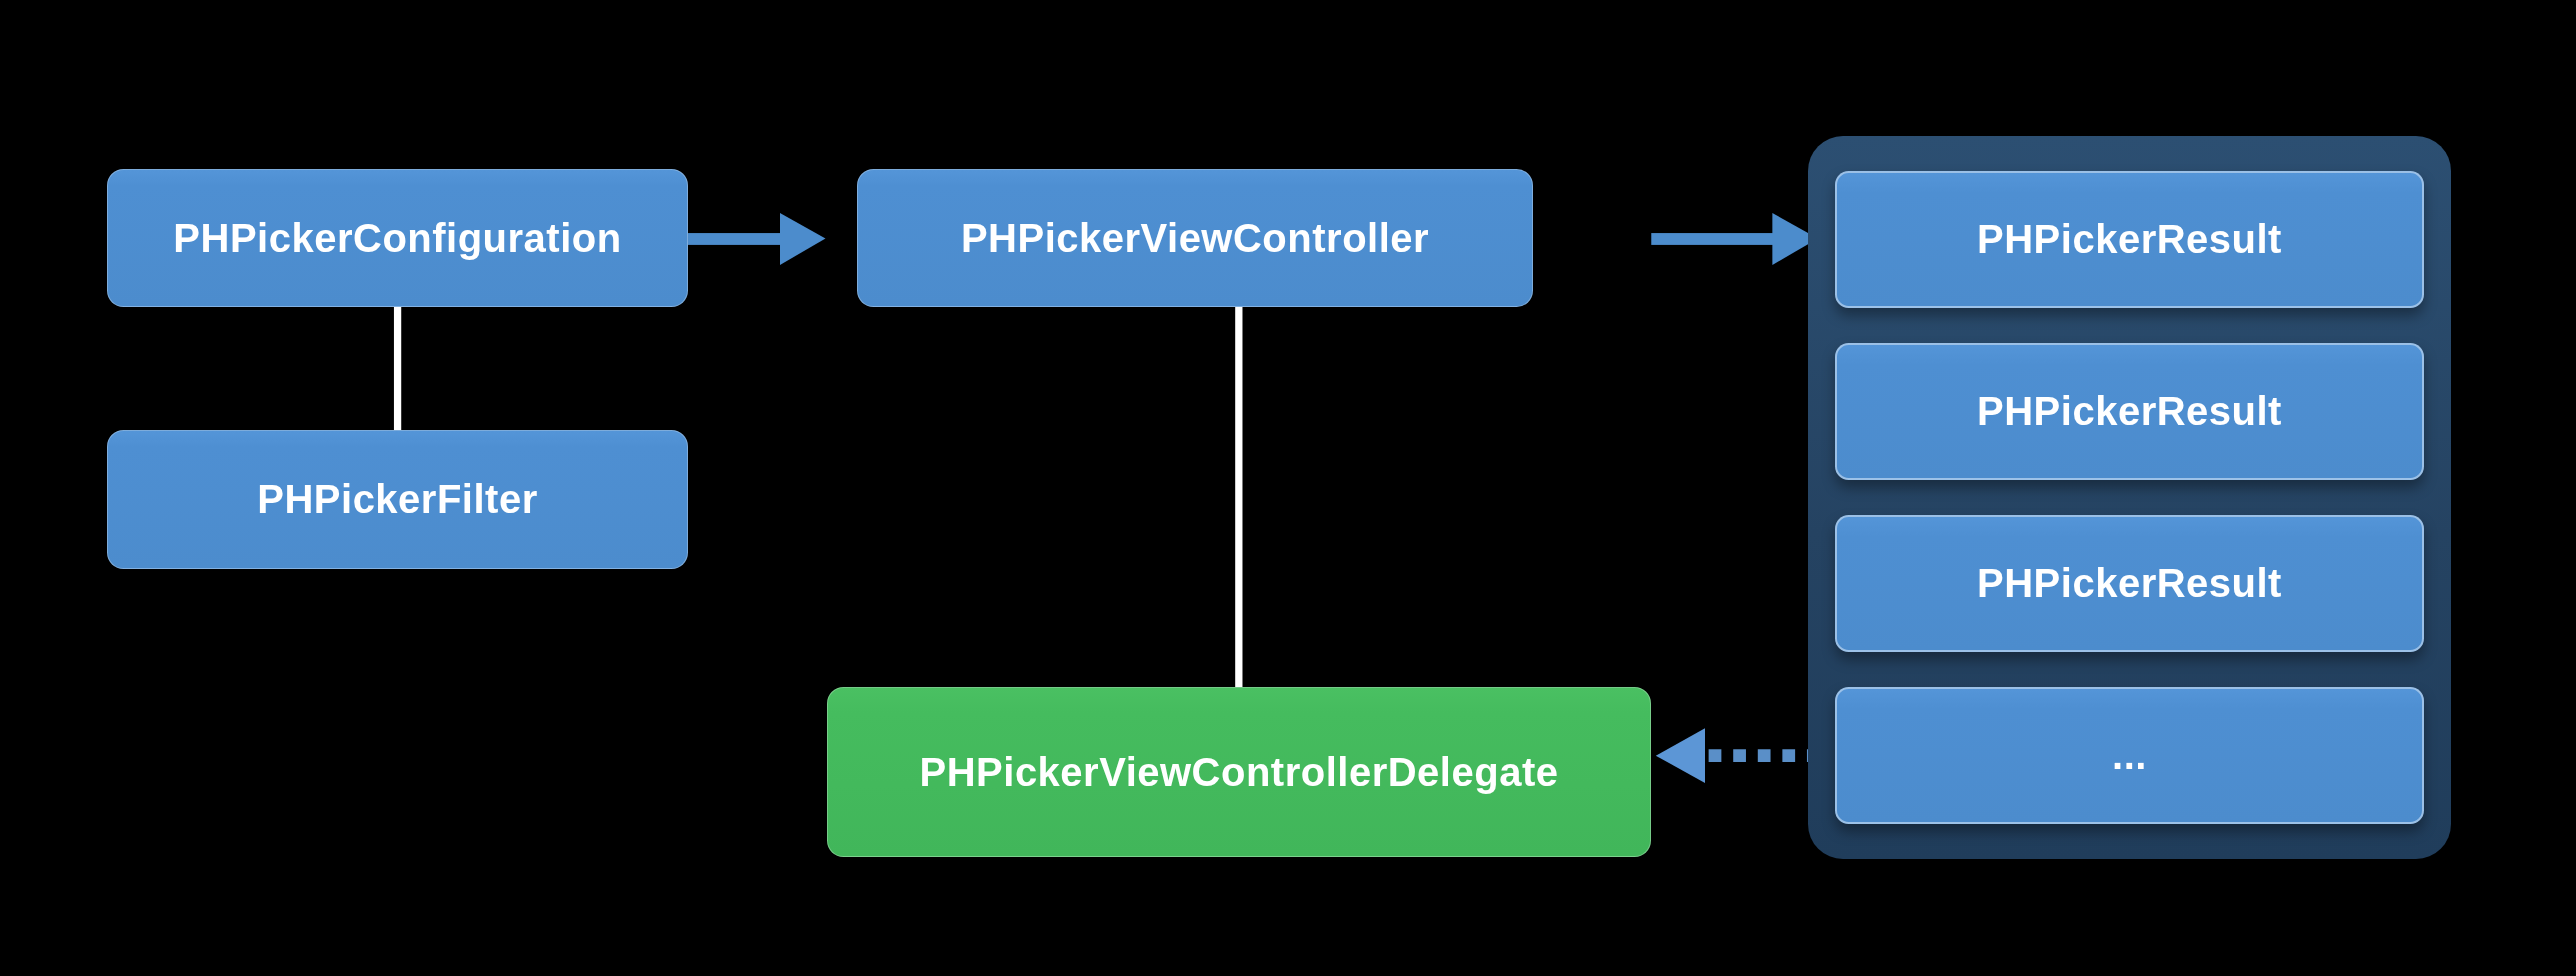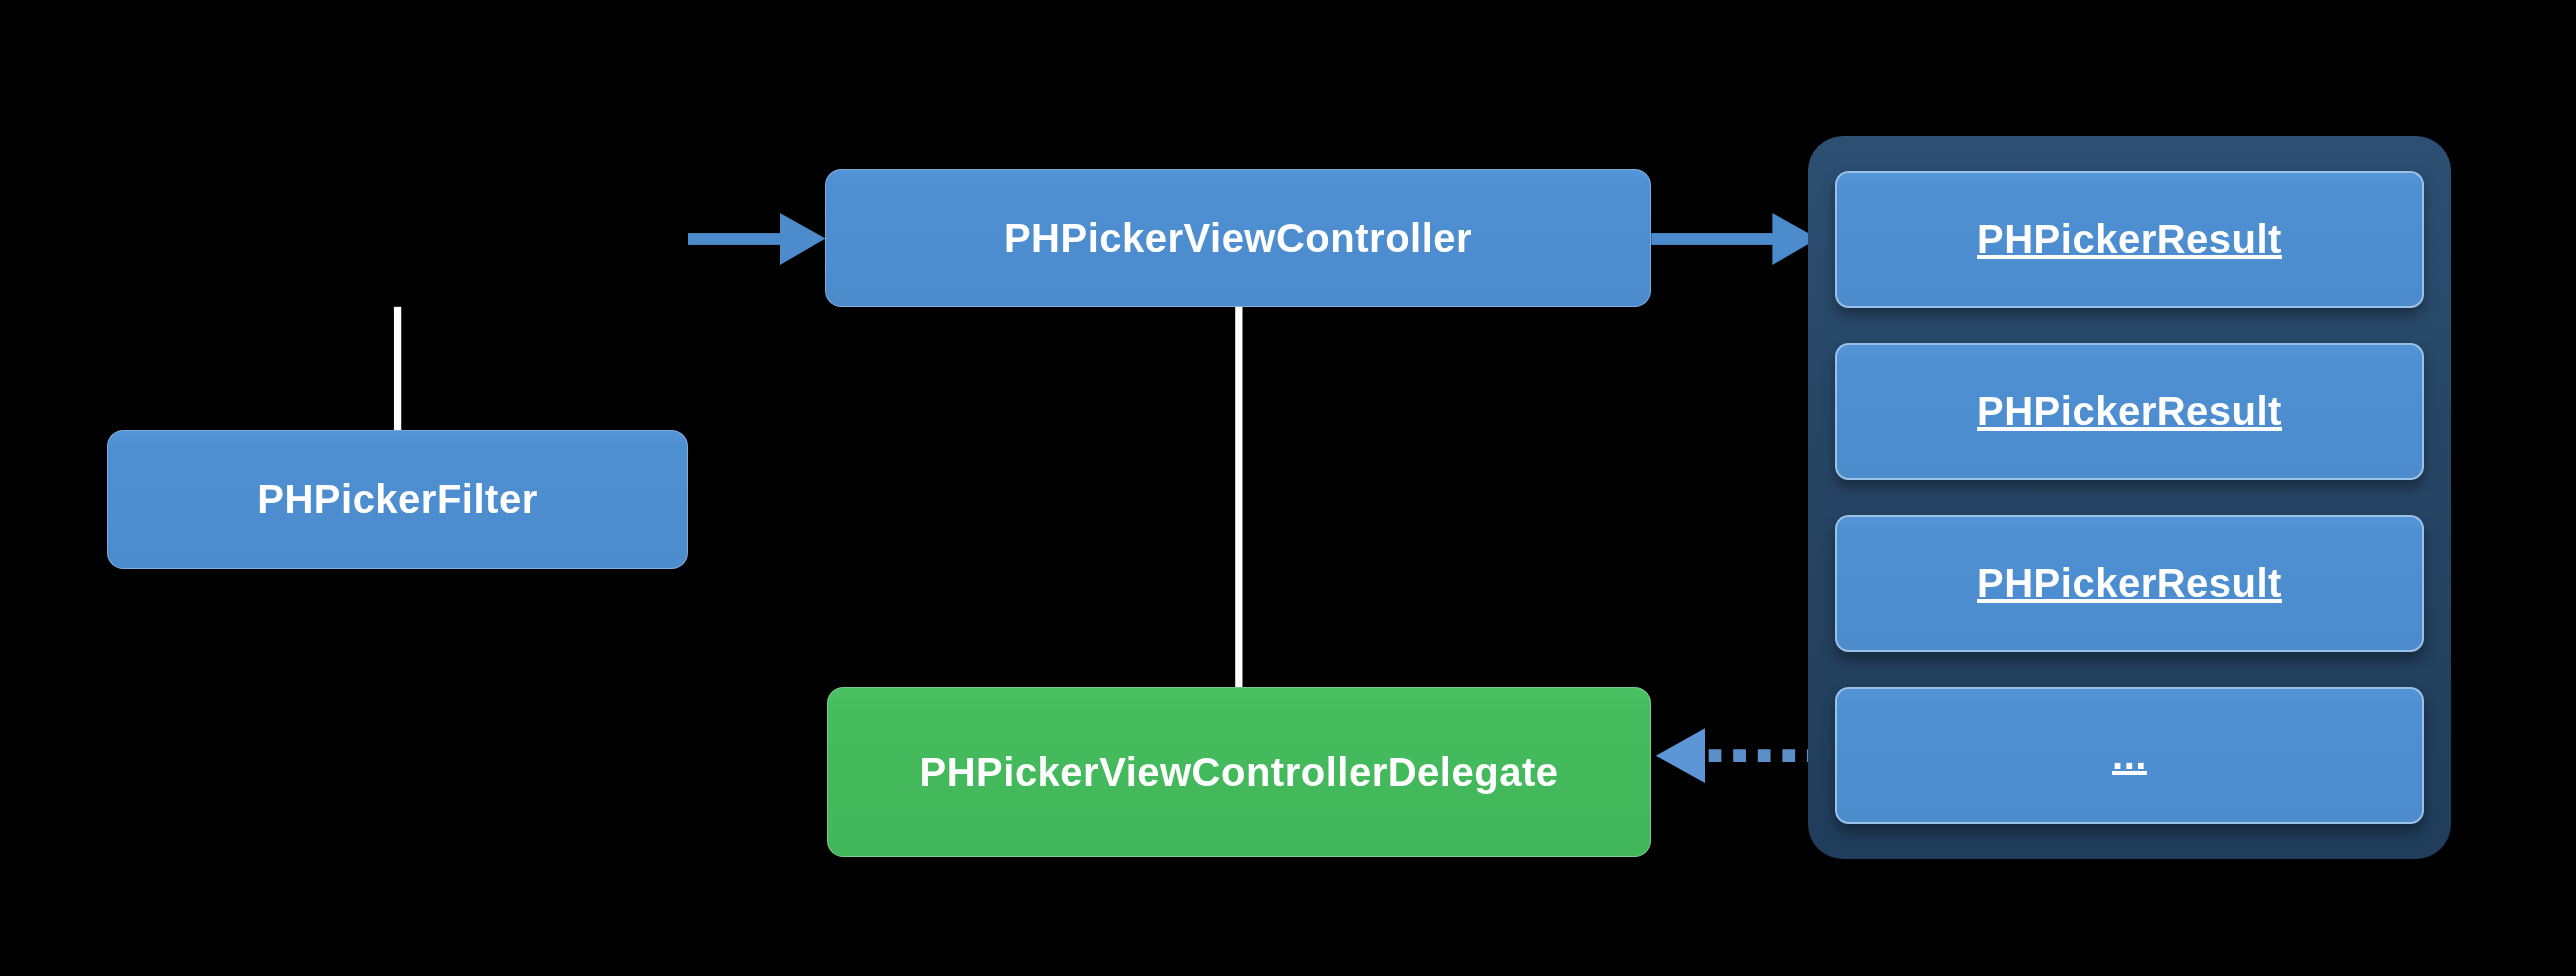--- a/index.html
+++ b/index.html
@@ -66,21 +66,20 @@
     border: 2.7px solid rgba(175,205,236,0.8);
     box-sizing: border-box;
     display: flex;
     align-items: center;
     justify-content: center;
     color: #ffffff;
     font-weight: bold;
     font-size: 40px;
     letter-spacing: 0.5px;
     box-shadow: 0 7.3px 12.8px rgba(0,0,0,0.35);
-    text-decoration: underline;
   }
 </style>
 </head>
 <body>
 
 <div class="stage">
 
   <svg class="connectors" viewBox="0 0 2828 1072" xmlns="http://www.w3.org/2000/svg">
 
     <rect x="432" y="337" width="8" height="137" fill="#FFFFFF"></rect>
@@ -90,26 +89,29 @@
     <rect x="755" y="256" width="104" height="13" fill="#4C8CCC"></rect>
     <polygon points="856,234 906,262 856,291" fill="#4C8CCC"></polygon>
 
     <rect x="1813" y="256" width="138" height="13" fill="#4C8CCC"></rect>
     <polygon points="1946,234 1996,262 1946,291" fill="#4C8CCC"></polygon>
 
     <line x1="1998" y1="830" x2="1876" y2="830" stroke-width="14" stroke-dasharray="14 13" stroke="#5A8FC8"></line>
     <polygon points="1818,830 1872,800 1872,860" fill="#5C96D6"></polygon>
   </svg>
 
+  <div class="node node-blue" style="left:107px; top:169px; width:581px; height:138px;">
+    <span>PHPickerConfiguration</span>
+  </div>
 
   <div class="node node-blue" style="left:107px; top:430px; width:581px; height:139px;">
     <span>PHPickerFilter</span>
   </div>
 
-  <div class="node node-blue" style="left:825px; top:169px; width:826px; height:138px;text-align:right;">
+  <div class="node node-blue" style="left:857px; top:169px; width:676px; height:138px;text-align:right;">
     <span>PHPickerViewController</span>
   </div>
 
   <div class="node node-green" style="left:827px; top:687px; width:824px; height:170px;">
     <span>PHPickerViewControllerDelegate</span>
   </div>
 
   <div class="results-container">
     <div class="result-box">
       <span>PHPickerResult</span>

